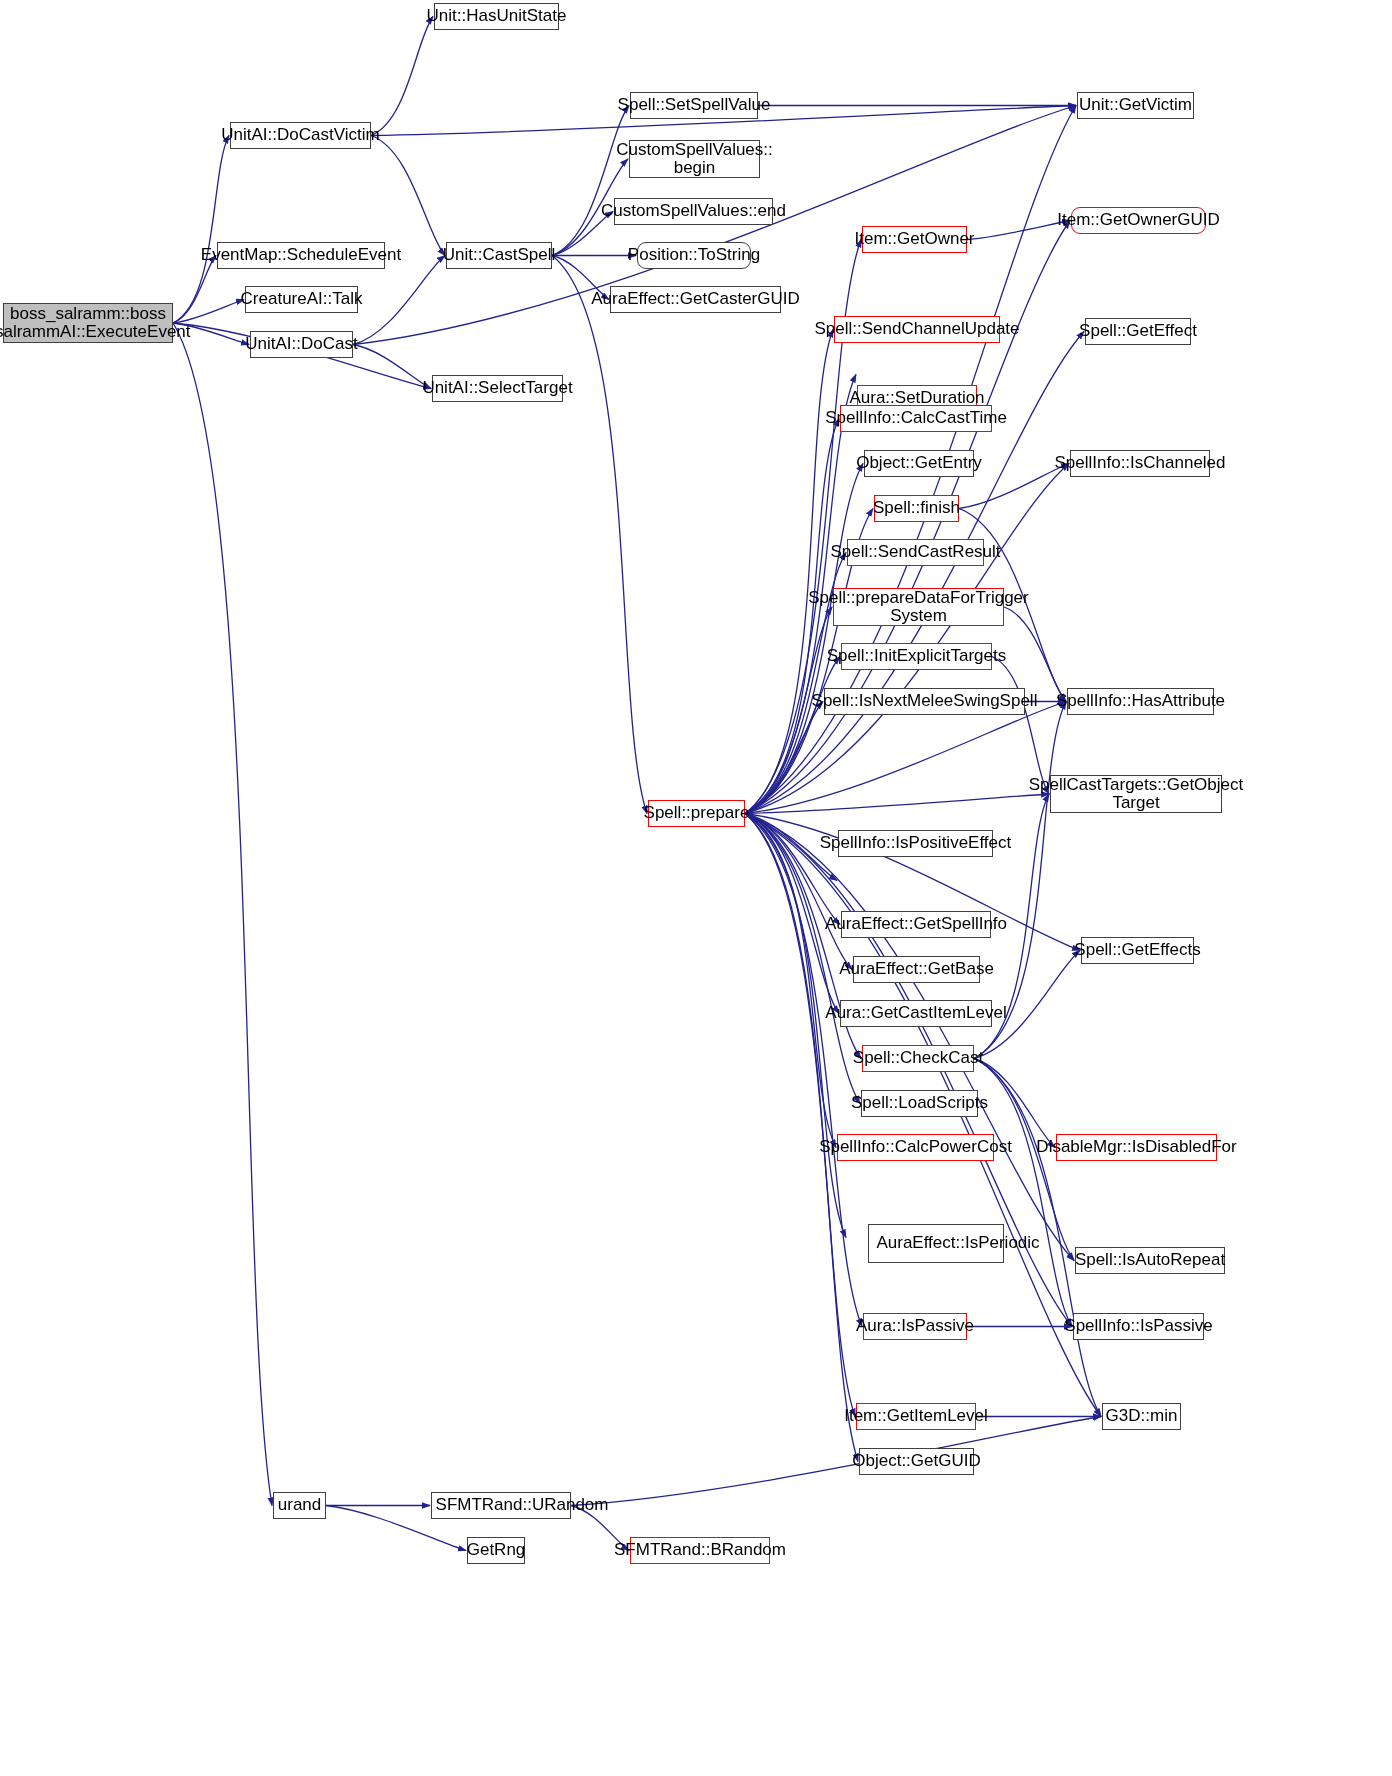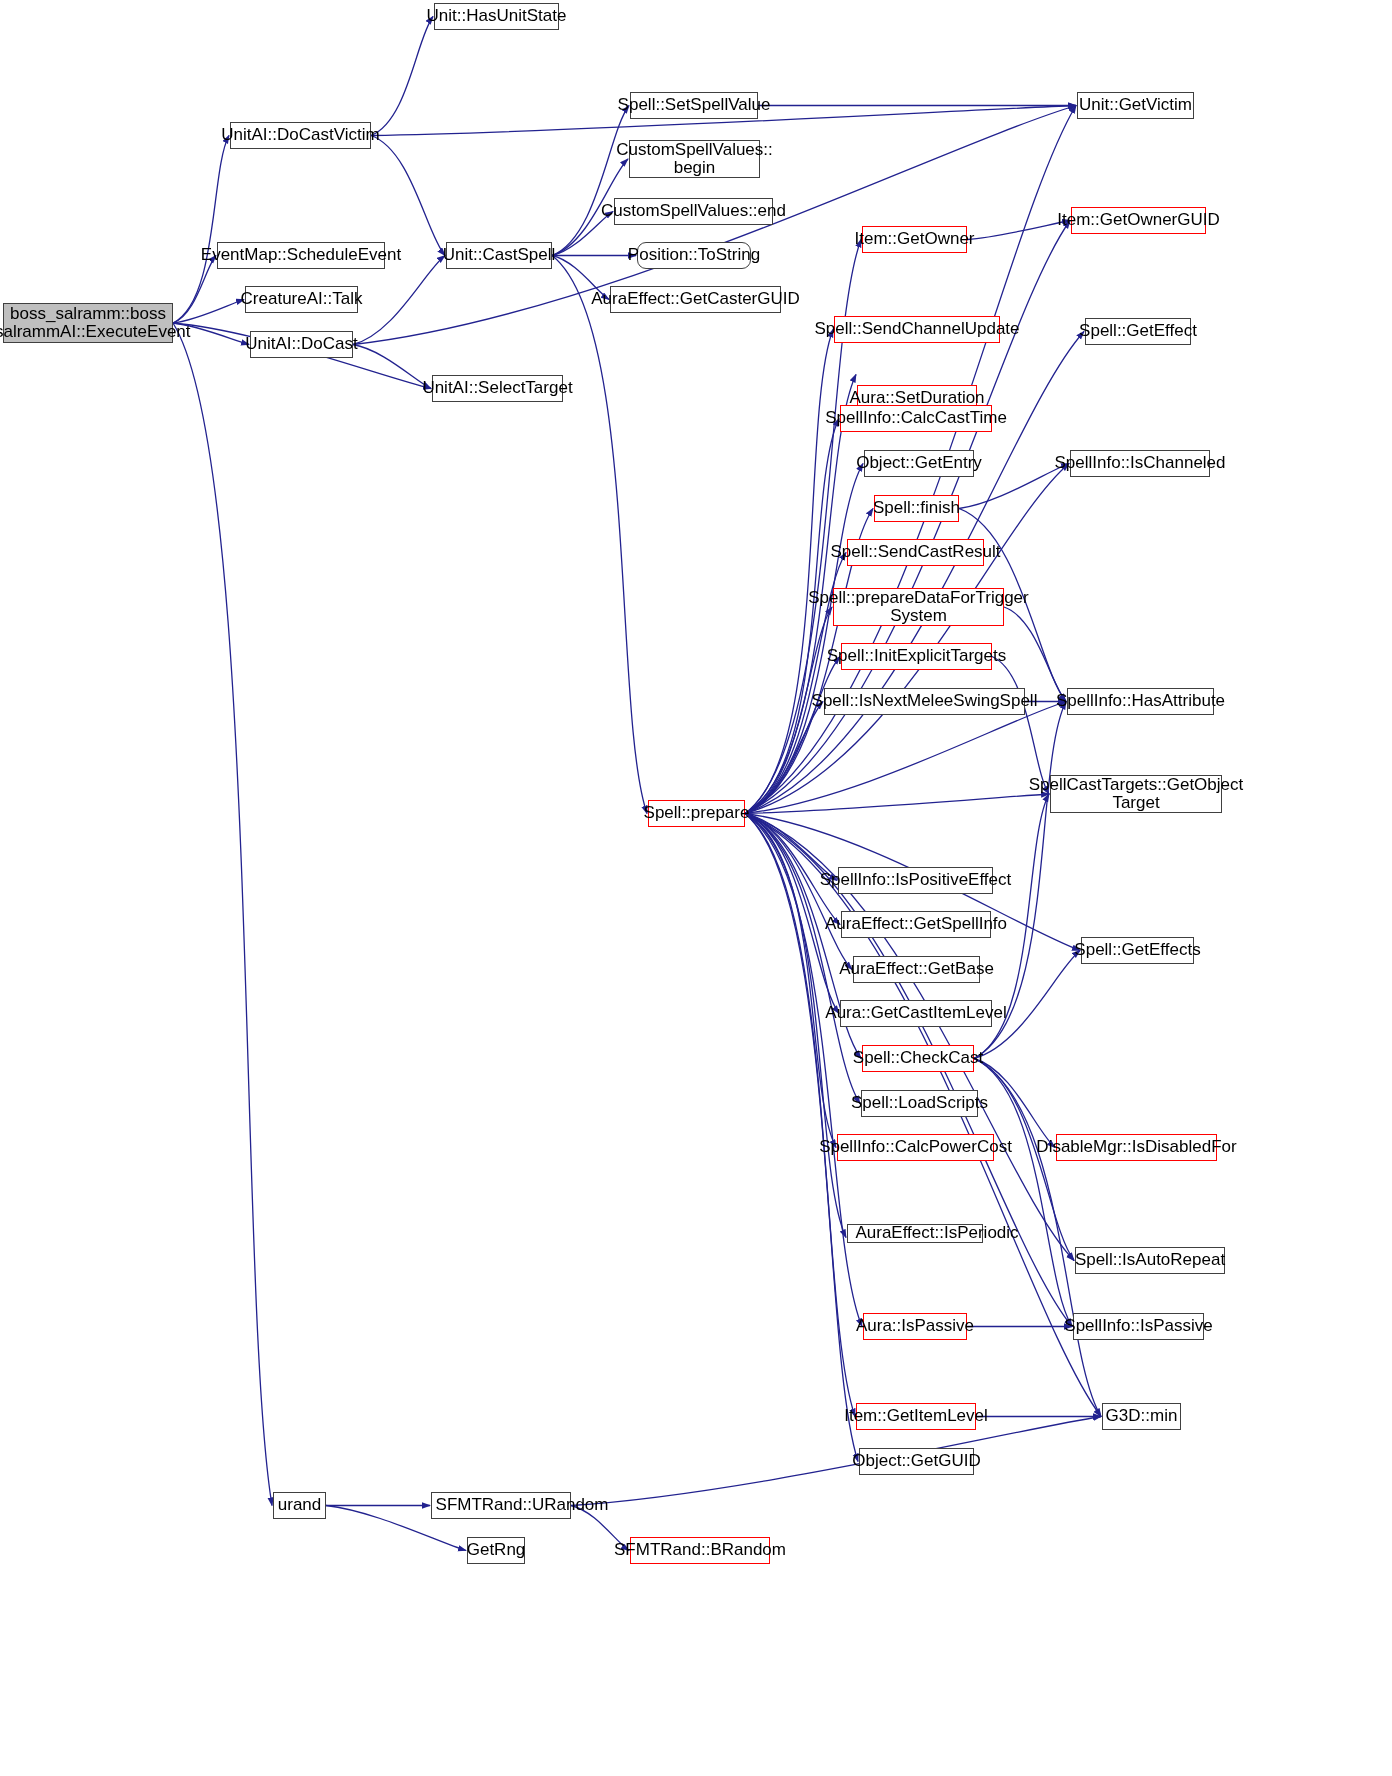--- a/index.html
+++ b/index.html
@@ -105,48 +105,48 @@
       <div class="node" style="left: 446px; top: 242px; width: 106px; height: 27px;">Unit::CastSpell</div>
       <div class="node" style="left: 637px; top: 242px; width: 114px; height: 27px; border-radius: 9px;">Position::ToString</div>
       <div class="node" style="left: 610px; top: 286px; width: 171px; height: 27px;">AuraEffect::GetCasterGUID</div>
       <div class="node" style="left: 217px; top: 242px; width: 168px; height: 27px;">EventMap::ScheduleEvent</div>
       <div class="node" style="left: 245px; top: 286px; width: 113px; height: 27px;">CreatureAI::Talk</div>
       <div class="node root" style="left: 3px; top: 303px; width: 170px; height: 40px;">boss_salramm::boss
 _salrammAI::ExecuteEvent</div>
       <div class="node" style="left: 250px; top: 331px; width: 103px; height: 27px;">UnitAI::DoCast</div>
       <div class="node" style="left: 432px; top: 375px; width: 131px; height: 27px;">UnitAI::SelectTarget</div>
       <div class="node" style="left: 1077px; top: 92px; width: 117px; height: 27px;">Unit::GetVictim</div>
-      <div class="node red" style="left: 1071px; top: 207px; width: 135px; height: 27px;">Item::GetOwnerGUID</div>
+      <div class="node red" style="left: 1071px; top: 207px; width: 135px; height: 27px; border-radius: 9px;">Item::GetOwnerGUID</div>
       <div class="node red" style="left: 862px; top: 226px; width: 105px; height: 27px;">Item::GetOwner</div>
       <div class="node" style="left: 1085px; top: 318px; width: 106px; height: 27px;">Spell::GetEffect</div>
       <div class="node red" style="left: 834px; top: 316px; width: 166px; height: 27px;">Spell::SendChannelUpdate</div>
       <div class="node red" style="left: 857px; top: 361px; width: 120px; height: 27px; margin-top: 24px;">Aura::SetDuration</div>
       <div class="node red" style="left: 840px; top: 405px; width: 152px; height: 27px;">SpellInfo::CalcCastTime</div>
       <div class="node" style="left: 864px; top: 450px; width: 110px; height: 27px;">Object::GetEntry</div>
       <div class="node" style="left: 1070px; top: 450px; width: 140px; height: 27px;">SpellInfo::IsChanneled</div>
       <div class="node red" style="left: 874px; top: 495px; width: 85px; height: 27px;">Spell::finish</div>
       <div class="node red" style="left: 847px; top: 539px; width: 137px; height: 27px;">Spell::SendCastResult</div>
       <div class="node red" style="left: 833px; top: 588px; width: 171px; height: 38px;">Spell::prepareDataForTrigger
 System</div>
       <div class="node red" style="left: 841px; top: 643px; width: 151px; height: 27px;">Spell::InitExplicitTargets</div>
       <div class="node" style="left: 824px; top: 688px; width: 201px; height: 27px;">Spell::IsNextMeleeSwingSpell</div>
       <div class="node" style="left: 1067px; top: 688px; width: 147px; height: 27px;">SpellInfo::HasAttribute</div>
       <div class="node" style="left: 1050px; top: 775px; width: 172px; height: 38px;">SpellCastTargets::GetObject
 Target</div>
       <div class="node red" style="left: 648px; top: 800px; width: 97px; height: 27px;">Spell::prepare</div>
-      <div class="node" style="left: 838px; top: 867px; width: 155px; height: 27px;">SpellInfo::IsPositiveEffect</div>
+      <div class="node" style="left: 838px; top: 830px; width: 155px; height: 27px;">SpellInfo::IsPositiveEffect</div>
       <div class="node" style="left: 841px; top: 911px; width: 150px; height: 27px;">AuraEffect::GetSpellInfo</div>
       <div class="node" style="left: 853px; top: 956px; width: 127px; height: 27px;">AuraEffect::GetBase</div>
       <div class="node" style="left: 840px; top: 1000px; width: 152px; height: 27px;">Aura::GetCastItemLevel</div>
       <div class="node" style="left: 1081px; top: 937px; width: 113px; height: 27px;">Spell::GetEffects</div>
       <div class="node red" style="left: 862px; top: 1045px; width: 112px; height: 27px;">Spell::CheckCast</div>
       <div class="node" style="left: 861px; top: 1090px; width: 117px; height: 27px;">Spell::LoadScripts</div>
       <div class="node red" style="left: 837px; top: 1134px; width: 157px; height: 27px;">SpellInfo::CalcPowerCost</div>
       <div class="node red" style="left: 1056px; top: 1134px; width: 161px; height: 27px;">DisableMgr::IsDisabledFor</div>
-      <div class="node" style="left: 847px; top: 1224px; width: 136px; height: 19px; padding-left: 48px;">AuraEffect::IsPeriodic</div>
+      <div class="node" style="left: 868px; top: 1224px; width: 136px; height: 39px; padding-left: 48px;">AuraEffect::IsPeriodic</div>
       <div class="node" style="left: 1075px; top: 1247px; width: 150px; height: 27px;">Spell::IsAutoRepeat</div>
       <div class="node red" style="left: 863px; top: 1313px; width: 104px; height: 27px;">Aura::IsPassive</div>
       <div class="node" style="left: 1073px; top: 1313px; width: 131px; height: 27px;">SpellInfo::IsPassive</div>
       <div class="node red" style="left: 856px; top: 1403px; width: 120px; height: 27px;">Item::GetItemLevel</div>
       <div class="node" style="left: 1102px; top: 1403px; width: 79px; height: 27px;">G3D::min</div>
       <div class="node" style="left: 859px; top: 1448px; width: 115px; height: 27px;">Object::GetGUID</div>
       <div class="node" style="left: 273px; top: 1492px; width: 53px; height: 27px;">urand</div>
       <div class="node" style="left: 431px; top: 1492px; width: 140px; height: 27px; padding-left: 46px;">SFMTRand::URandom</div>
       <div class="node" style="left: 467px; top: 1537px; width: 58px; height: 27px;">GetRng</div>
       <div class="node red" style="left: 630px; top: 1537px; width: 140px; height: 27px;">SFMTRand::BRandom</div>

